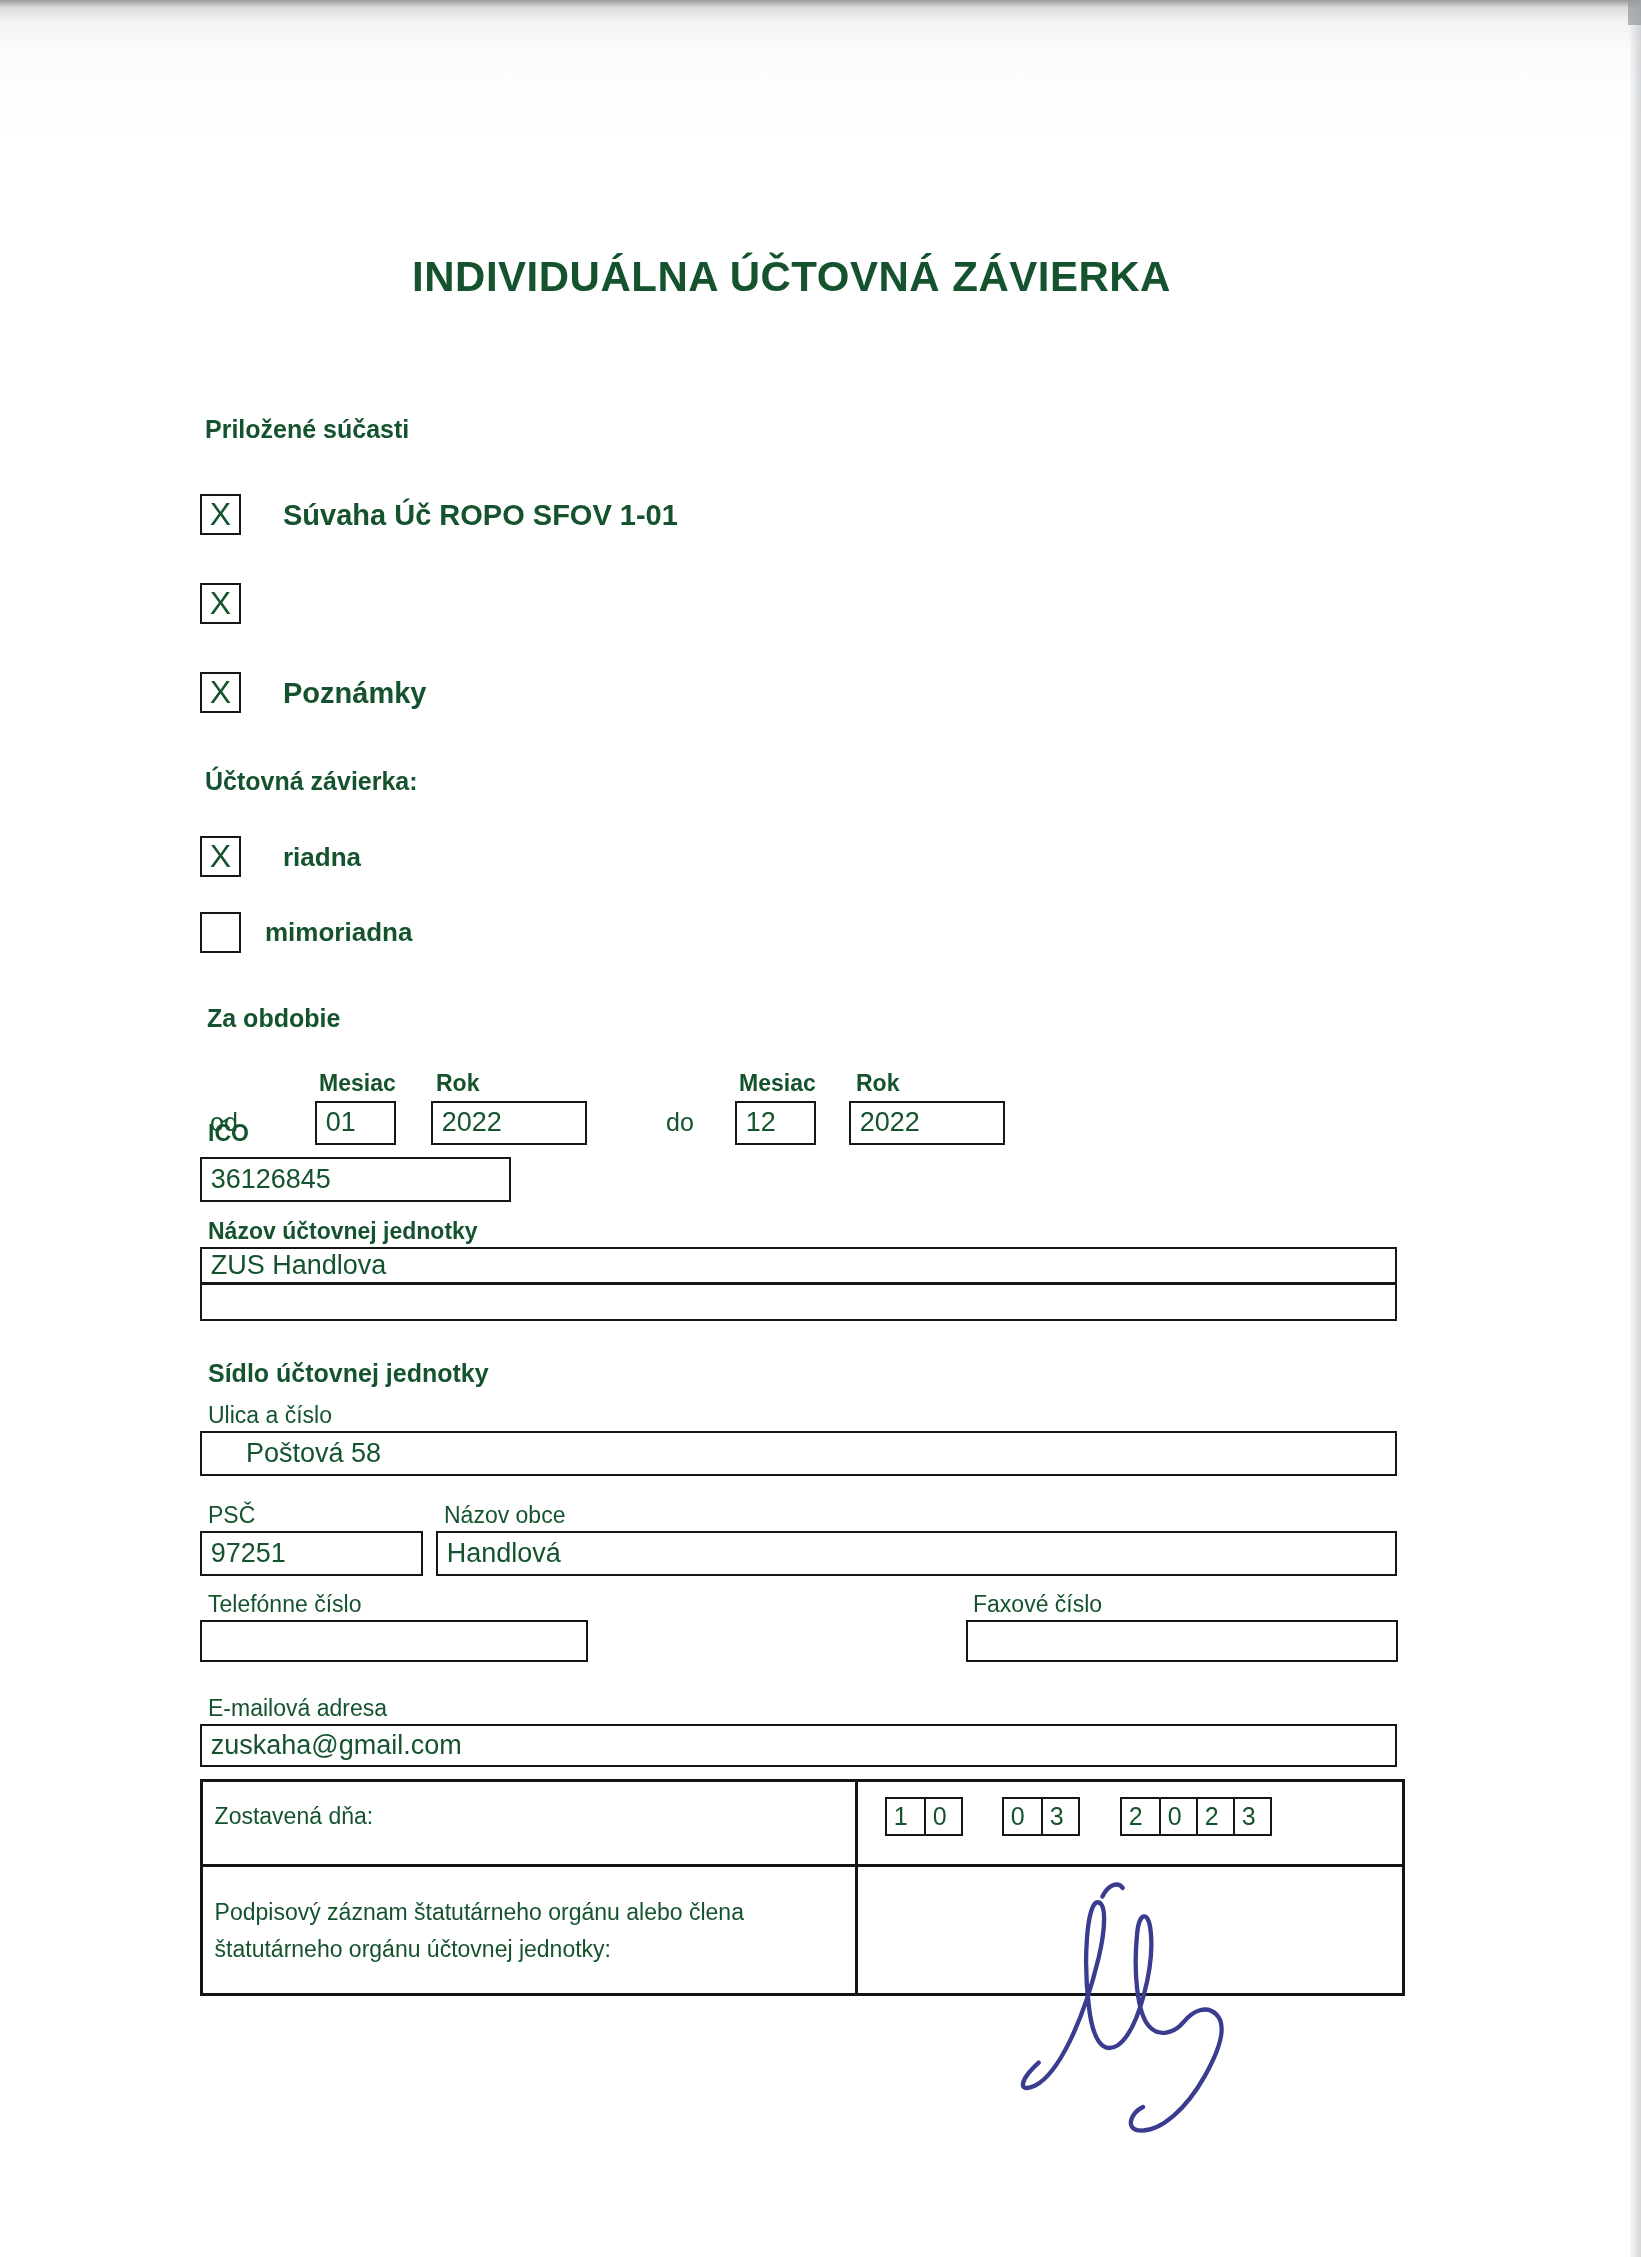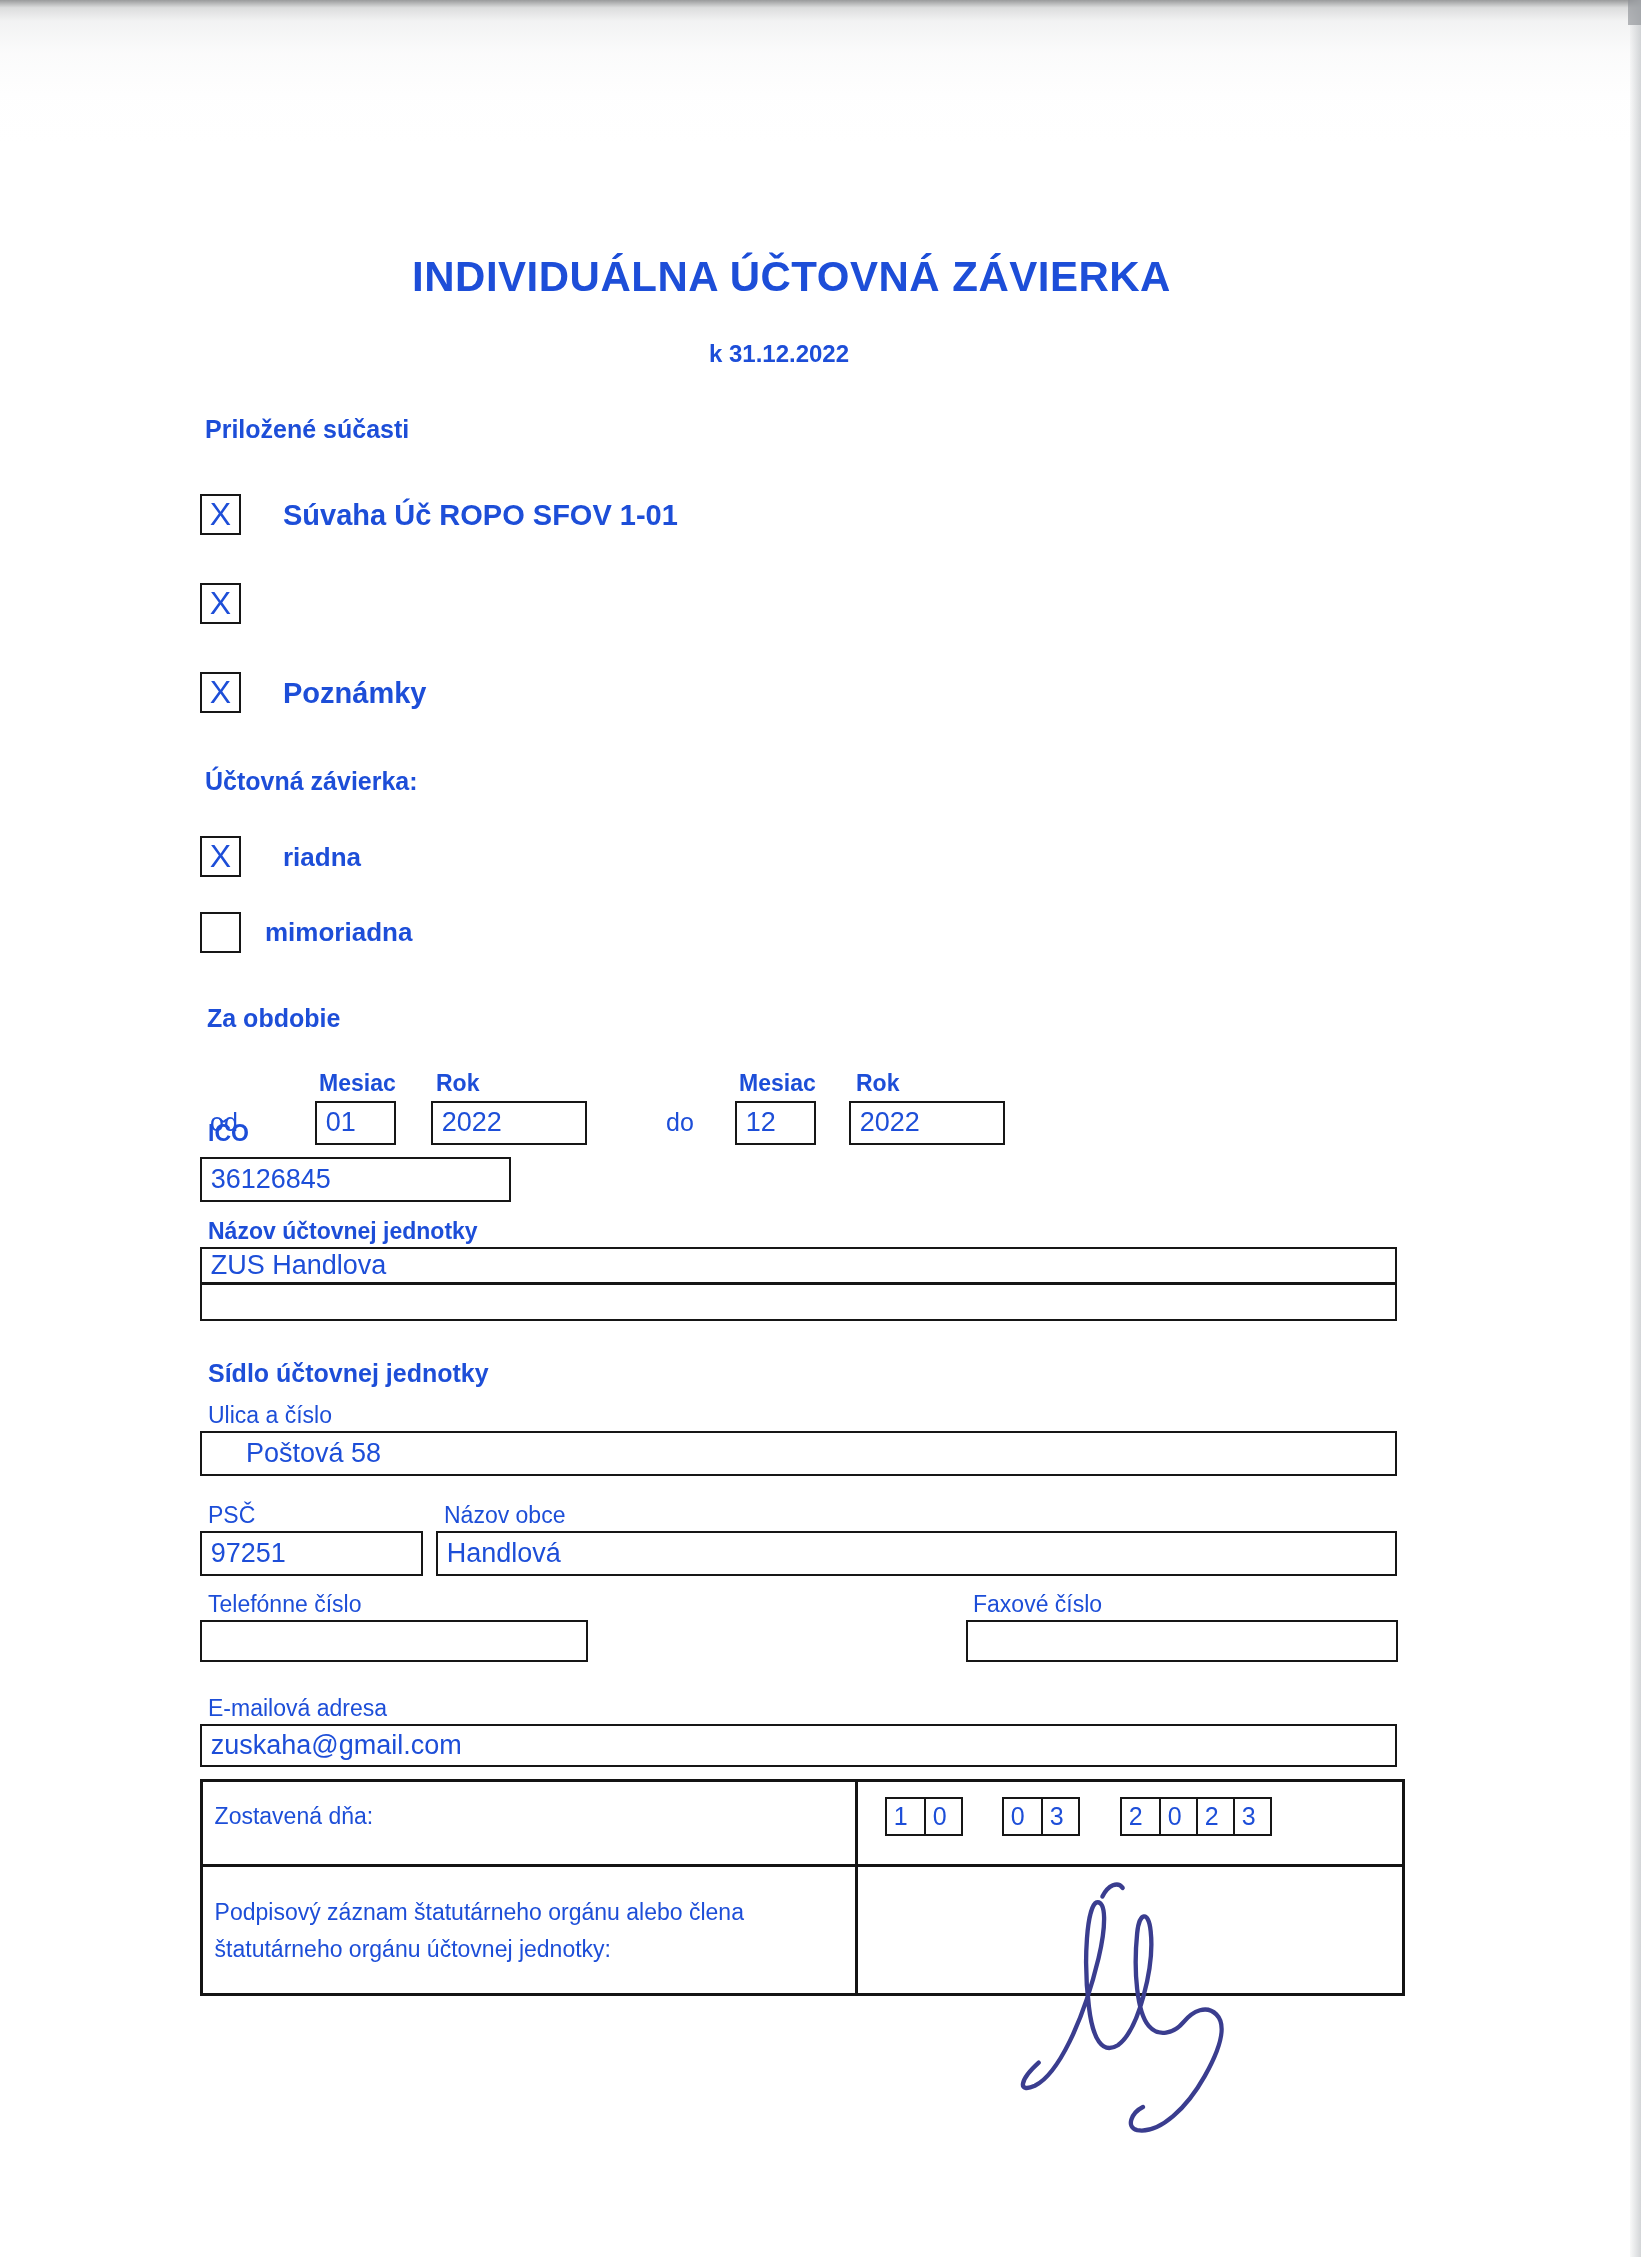--- a/index.html
+++ b/index.html
@@ -2,21 +2,21 @@
 <html><head>
 <meta charset="utf-8">
 <style>
   html,body{margin:0;padding:0;background:#9a9a9a;}
   #page{
     position:relative;
     width:1641px;height:2257px;
     margin:0 auto;
     background:#ffffff;
     font-family:"Liberation Sans", sans-serif;
-    color:#1d4ed8;
+    color:#14532d;
     overflow:hidden;
   }
   .abs{position:absolute;}
   
   .scan-top{
     left:0;top:0;width:1641px;height:145px;
     background:linear-gradient(180deg,
       rgba(70,72,74,0.55) 0px, rgba(130,132,134,0.28) 7.7px,
       rgba(190,192,194,0.20) 21px, rgba(225,226,228,0.14) 53px,
       rgba(245,245,246,0.08) 97px, rgba(255,255,255,0) 145px);
@@ -62,21 +62,20 @@
 </head>
 <body>
 
 <div id="page">
 
   <div class="abs scan-top"></div>
   <div class="abs scan-right"></div>
   <div class="abs scan-right-top"></div>
 
   <div class="abs t-title" style="left:0;top:253px;width:1583px;text-align:center;">INDIVIDUÁLNA ÚČTOVNÁ ZÁVIERKA</div>
-  <div class="abs t-sub" style="left:0;top:340px;width:1558px;text-align:center;">k 31.12.2022</div>
 
   <div class="abs h-bold" style="left:205px;top:415px;">Priložené súčasti</div>
 
   <div class="abs" style="left:200px;top:494px;display:flex;gap:42px;">
     <span class="cbox">
         <span>X</span>
       </span>
     <span class="cb-label-lg">Súvaha Úč ROPO SFOV 1-01</span>
   </div>
   <div class="abs" style="left:200px;top:583px;display:flex;gap:42px;">

